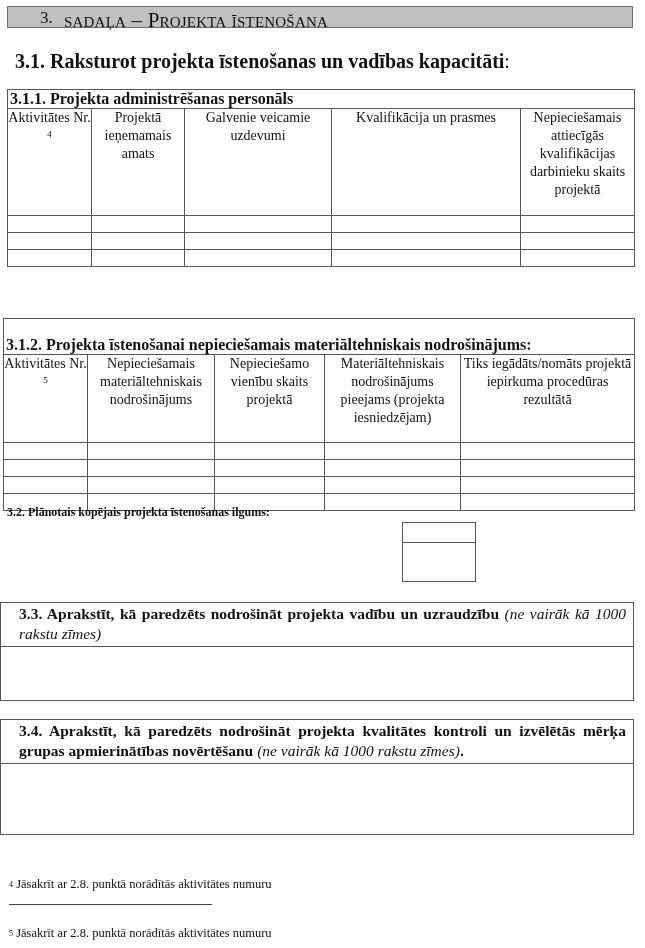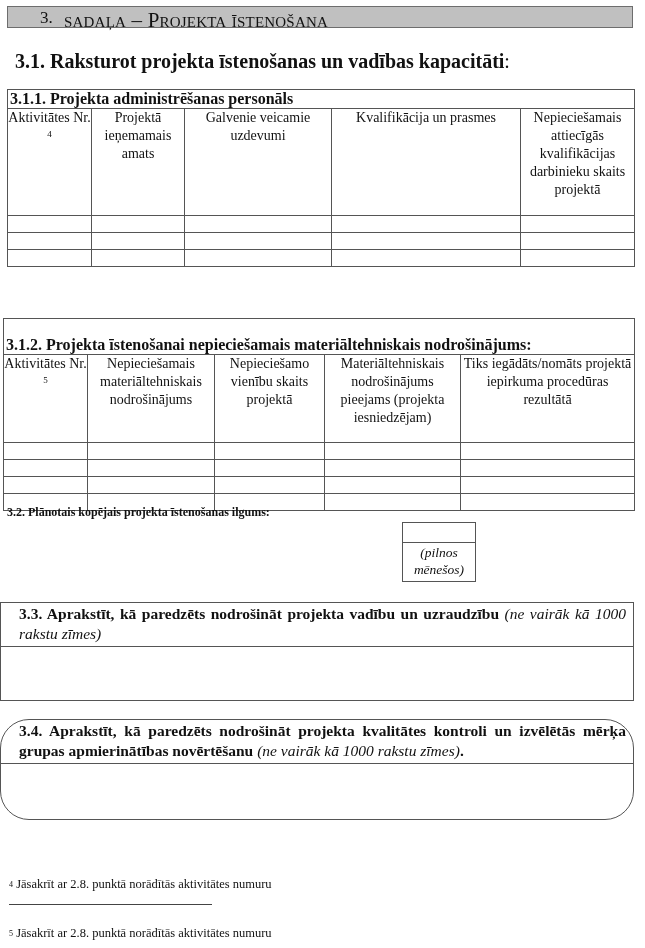--- a/index.html
+++ b/index.html
@@ -34,21 +34,21 @@
   .dur-box .top { height: 19px; border-bottom: 1px solid #555; }
   .dur-box .unit { font-style: italic; font-size: 13.5px; text-align: center; line-height: 17px; padding-top: 1px; }
 
   .box { left: 0px; width: 634px; border: 1px solid #555; box-sizing: border-box; }
   .box .hdr { border-bottom: 1px solid #555; padding: 1px 7px 2px 18px; font-size: 15.5px; line-height: 20px; text-align: justify; }
   .box .hdr b { font-weight: bold; }
   .box .hdr i { font-style: italic; font-weight: normal; }
   .box .body { }
   .b33 { top: 602px; height: 99px; }
   .b33 .body { height: 57px; }
-  .b34 { top: 719px; height: 101px; border-radius: 29px; }
+  .b34 { top: 719px; height: 116px; }
   .b34 .body { height: 56px; }
 
   .fn-rule { left: 9px; top: 904px; width: 203px; height: 1px; background: #444; }
   .fn { left: 9px; font-size: 12.5px; line-height: 15px; }
   .fn1 { top: 877px; }
   .fn2 { top: 926px; }
   .fn sup { font-size: 8px; top: 0; }
 </style>
 </head>
 <body>
@@ -151,21 +151,20 @@
     <td></td>
     <td></td>
     <td></td>
   </tr>
 </tbody>
   </table>
 
 <div class="abs h32">3.2. Plānotais kopējais projekta īstenošanas ilgums:</div>
 <div class="abs dur-box">
   <div class="top"></div>
-  <div class="unit">(pilnos mēnešos)</div>
 </div>
 
 <div class="abs box b33">
   <div class="hdr">
     <b>3.3. Aprakstīt, kā paredzēts nodrošināt projekta vadību un uzraudzību</b> <i>(ne vairāk kā 1000 rakstu zīmes)</i>
   </div>
   <div class="body"></div>
 </div>
 
 <div class="abs box b34">

